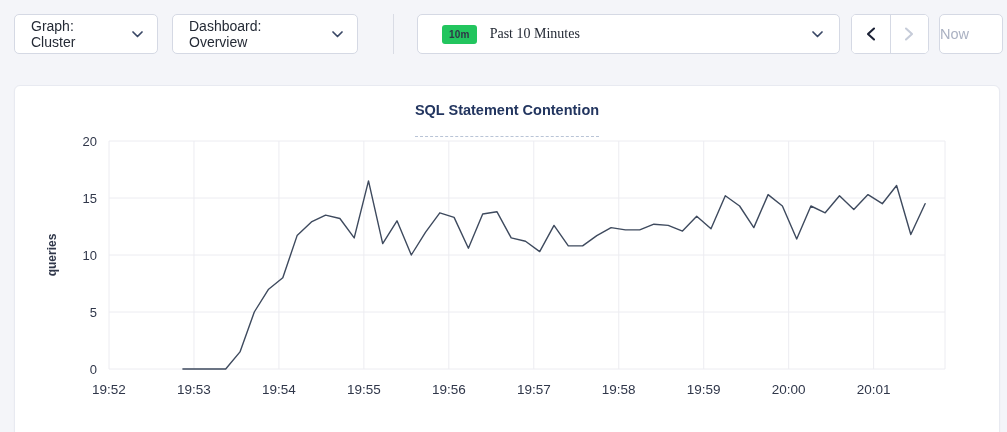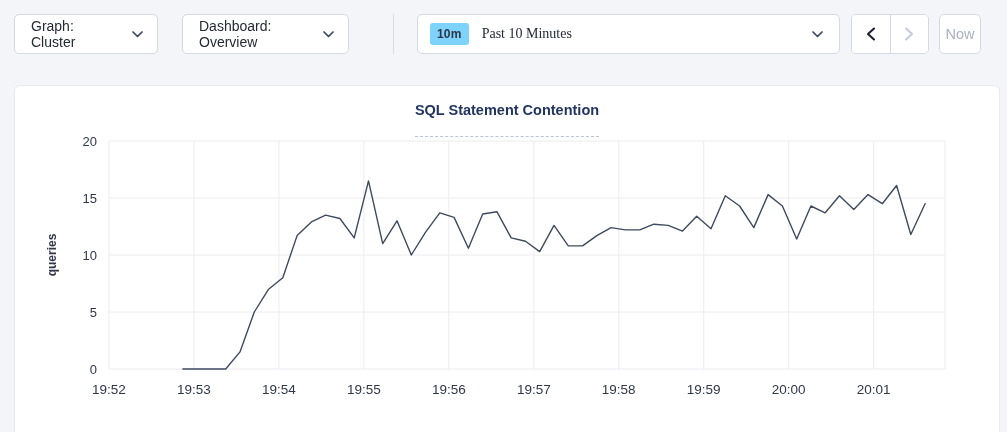--- a/index.html
+++ b/index.html
@@ -13,39 +13,39 @@
   
   .toolbar{position:absolute;left:0;top:0;width:100%;height:70px;}
   .btn{
     position:absolute;top:14px;height:40px;box-sizing:border-box;
     background:#fff;border:1px solid #d5d9e4;border-radius:5px;
     display:flex;align-items:center;font-size:14px;color:#242a35;
     cursor:pointer;
   }
   .dropdown{padding:0 14px 0 16px;gap:11px;}
   .graph-dd{left:14px;width:144px;}
-  .dashboard-dd{left:182px;width:167px;}
+  .dashboard-dd{left:172px;width:186px;}
   .vdivider{position:absolute;left:393px;top:14px;height:40px;width:1px;background:#d9dce5;}
   .time-selector{left:417px;width:423px;padding:0 16px 0 12px;}
   .time-badge{
-    background:#7dd3fc;color:#2f3547;font-weight:bold;font-size:12px;
-    border-radius:3px;padding:4px 7px;margin-right:13px;letter-spacing:.2px;
+    background:#22c55e;color:#2f3547;font-weight:bold;font-size:10px;
+    border-radius:3px;padding:4px 7px;margin-right:13px;letter-spacing:.2px;margin-left:12px;
   }
   .time-label{flex:1;font-size:14px;font-family:Liberation Serif, serif;}
   .chev{display:inline-block;line-height:0;}
   .arrow-group{
     position:absolute;left:851px;top:14px;height:40px;width:78px;box-sizing:border-box;
     background:#fff;border:1px solid #d5d9e4;border-radius:5px;display:flex;overflow:hidden;
   }
   .arrow-btn{
     flex:1;display:flex;align-items:center;justify-content:center;cursor:pointer;background:#fff;border:none;padding:0;
   }
   .arrow-btn + .arrow-btn{border-left:1px solid #d5d9e4;}
   .now-btn{
-    left:939px;width:42px;justify-content:center;
+    left:939px;width:64px;justify-content:flex-start;
     color:#aab1c2;font-size:14.5px;
   }
   
   .card{
     position:absolute;left:14px;top:85px;width:986px;height:370px;box-sizing:border-box;
     background:#fff;border:1px solid #e8eaf1;border-radius:6px;
     box-shadow:0 1px 2px rgba(40,50,80,.04);
   }
   .card-title-row{display:flex;justify-content:center;margin-top:16px;}
   .card-title{

